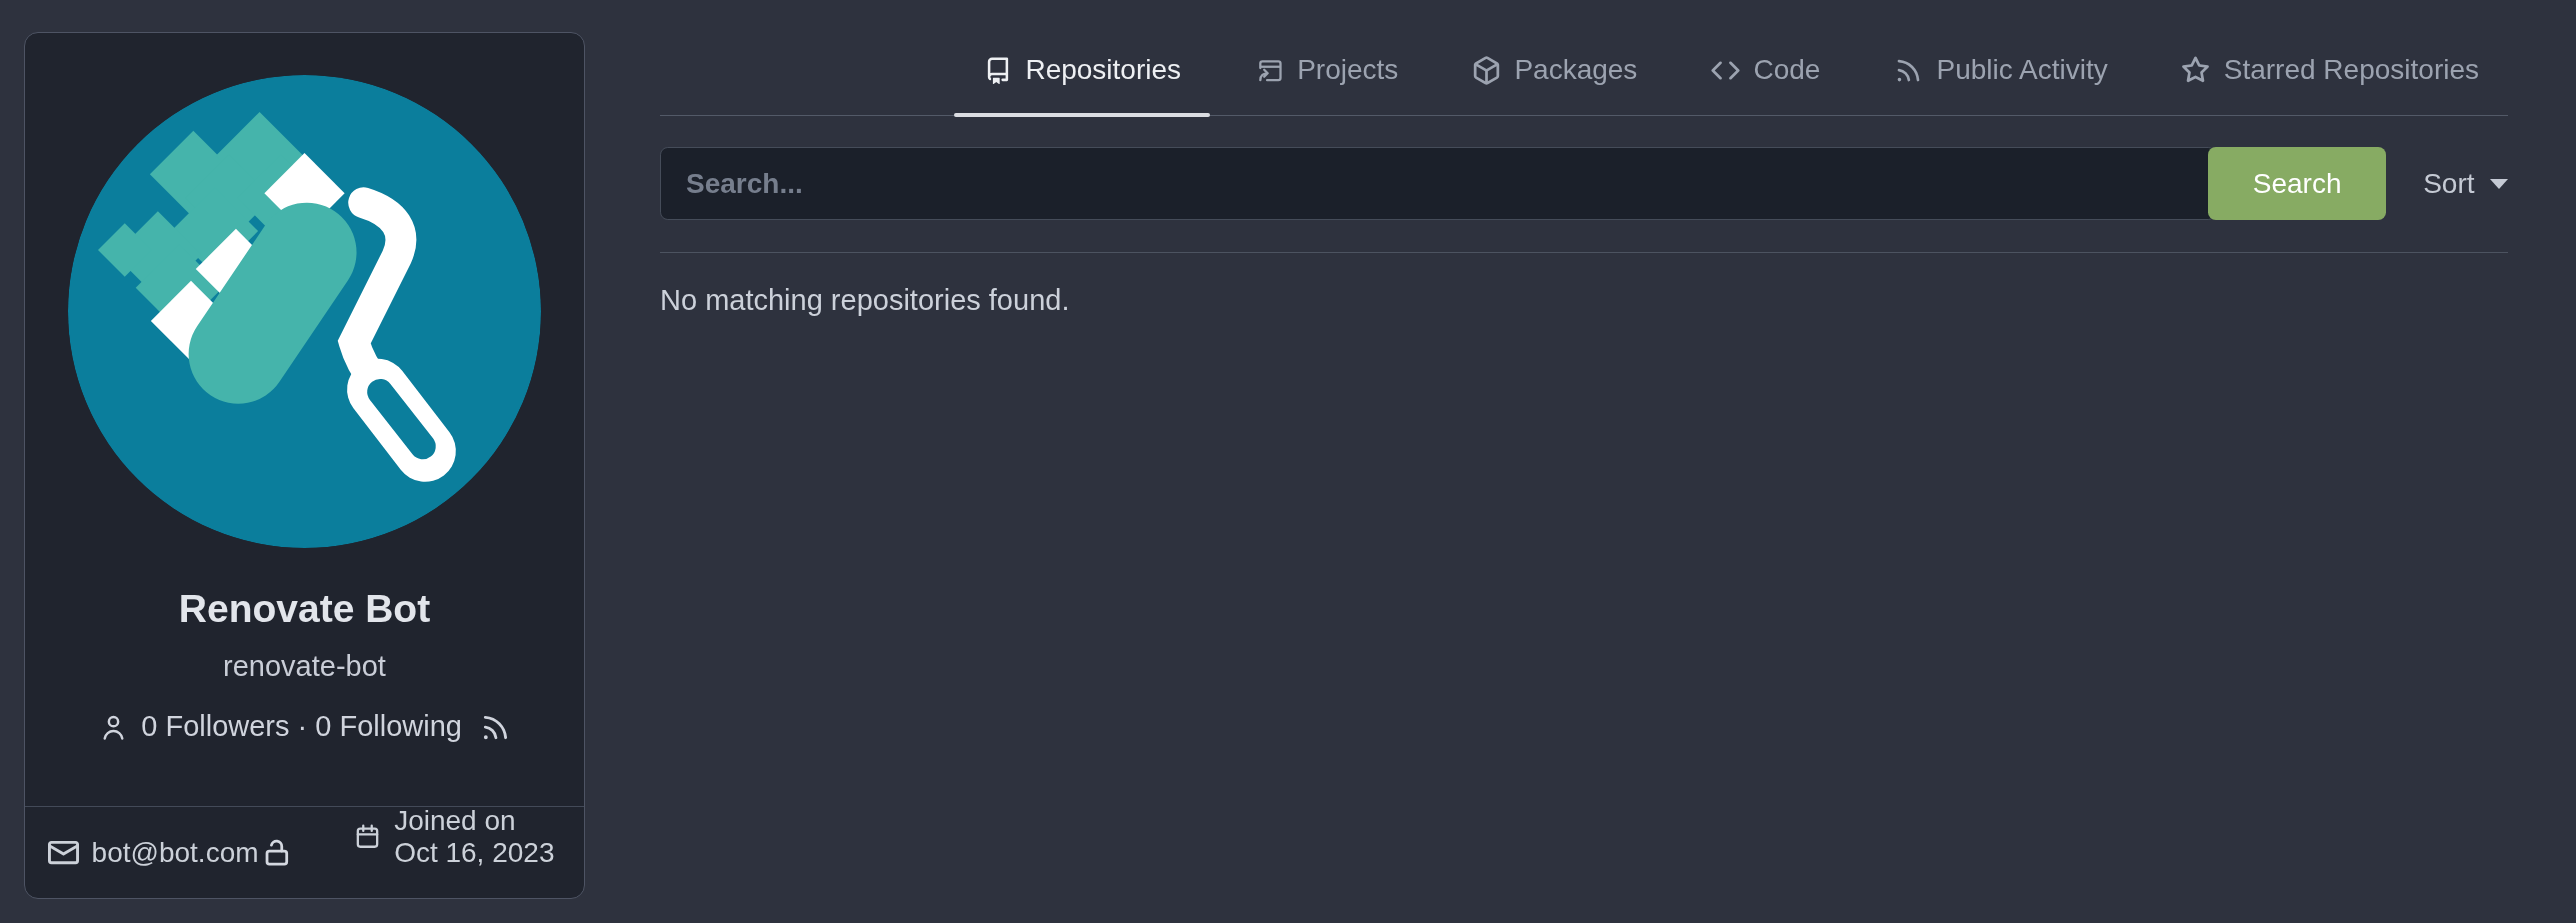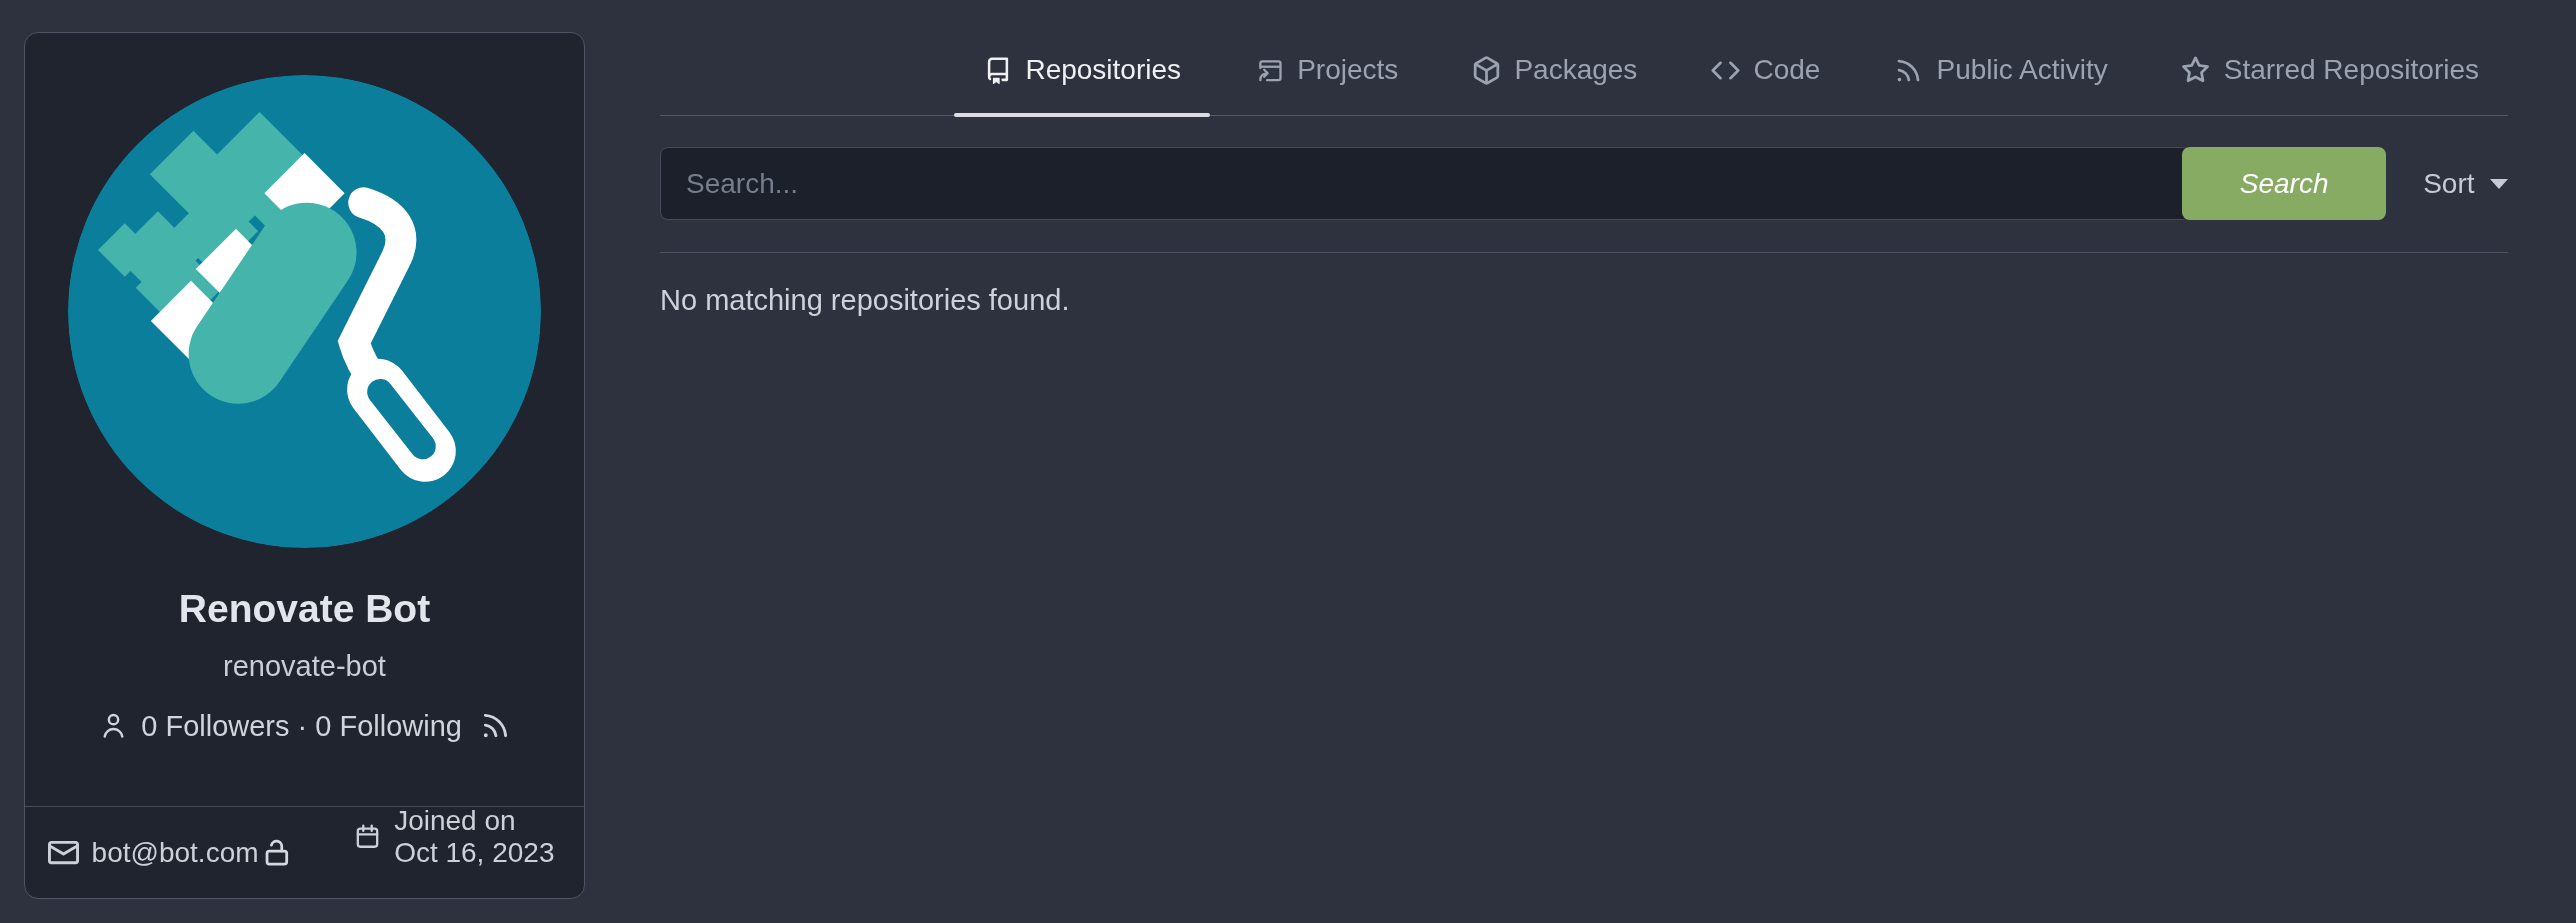--- a/index.html
+++ b/index.html
@@ -16,21 +16,21 @@
     border-radius:14px;display:flex;flex-direction:column;align-items:stretch;
   }
   .avatar-wrap{display:flex;justify-content:center;margin-top:42px;}
   .avatar{width:473px;height:473px;border-radius:50%;display:block;}
   .display-name{
     text-align:center;margin-top:41px;font-size:39px;font-weight:700;
     color:#e2e5eb;line-height:1;
   }
   .username{text-align:center;margin-top:24px;font-size:29px;color:#c9cdd7;line-height:1;}
   .followers-row{
-    margin-top:29px;display:flex;align-items:flex-start;justify-content:center;
+    margin-top:29px;display:flex;align-items:flex-end;justify-content:center;
     gap:12.6px;font-size:29px;color:#d0d4dd;
   }
   .followers-row .oct{width:31px;height:31px;flex:none;}
   .followers-row .rss-link{display:flex;align-items:center;margin-left:5.8px;color:#d0d4dd;cursor:pointer;}
   .meta-rows{margin-top:auto;display:flex;flex-direction:row;}
   .meta-row{
     border-top:1.9px solid #434a58;display:flex;align-items:center;
     padding:0 23px;font-size:28px;color:#ccd1d9;box-sizing:border-box;
   }
   .meta-row.email{height:92px;}
@@ -54,25 +54,26 @@
   .tab.active{color:#eef0f3;}
   .tab.active::after{
     content:"";position:absolute;left:0;right:0;bottom:-1.9px;height:3.9px;
     background:#dbdde2;border-radius:1.9px;
   }
   .search-row{margin-top:31px;display:flex;align-items:stretch;height:73px;}
   .search-input{
     flex:1;box-sizing:border-box;background:#1b202a;border:1.9px solid #454c59;
     border-radius:7.8px;color:#cfd4dd;font-size:28px;padding:0 25px;outline:none;
     font-family:inherit;
+    font-weight:bold;
   }
   .search-input::placeholder{color:#767e8d;opacity:1;}
   .search-btn{
-    width:204px;flex:none;margin-left:-7.8px;border:none;border-radius:7.8px;
-    background:#87ab63;color:#ffffff;font-size:28px;font-family:inherit;cursor:pointer;font-style:italic;
+    width:178px;flex:none;margin-left:-7.8px;border:none;border-radius:7.8px;
+    background:#87ab63;color:#ffffff;font-size:28px;font-family:inherit;cursor:pointer;
   }
   .sort{
     flex:none;margin-left:37px;display:flex;align-items:center;gap:15.5px;
     color:#c5cad4;font-size:28px;cursor:pointer;
   }
   .caret-down{
     width:0;height:0;border-left:9.7px solid transparent;border-right:9.7px solid transparent;
     border-top:10.7px solid #c5cad4;
   }
   .list-divider{margin-top:32px;border-bottom:1.9px solid #4c5360;height:0;}

